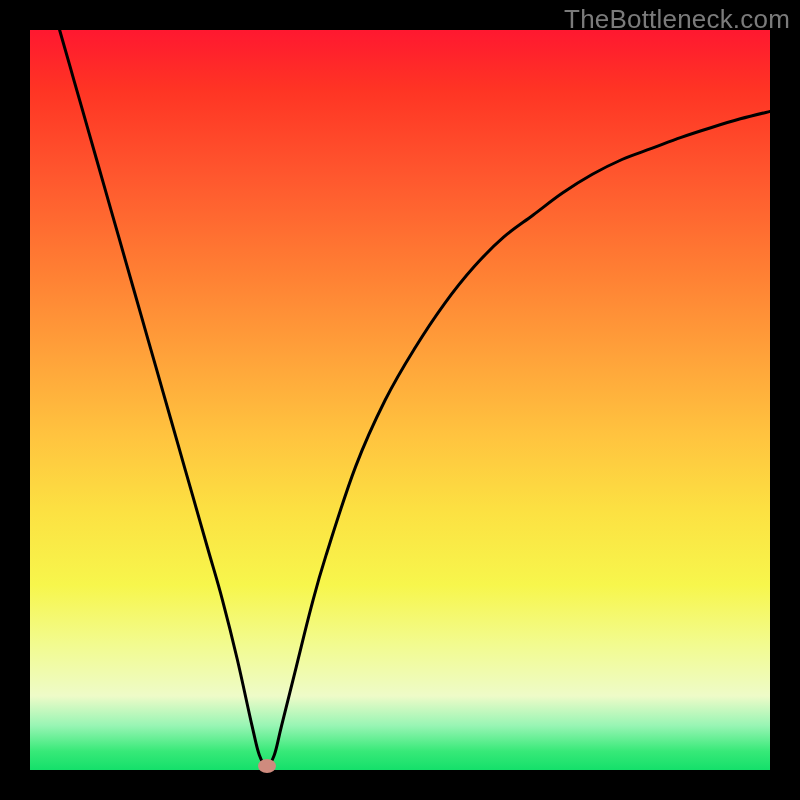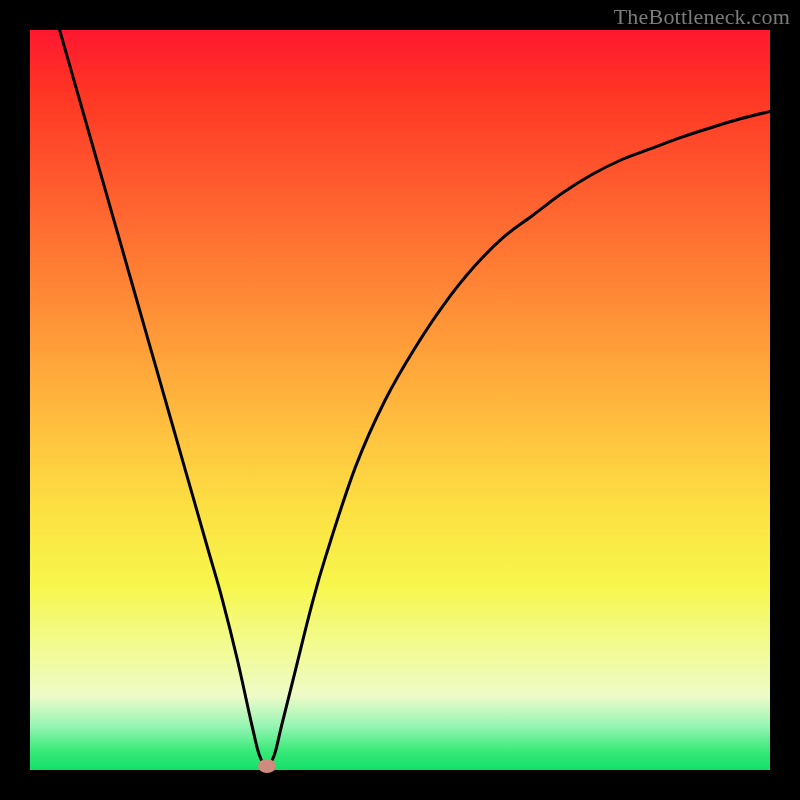--- a/index.html
+++ b/index.html
@@ -43,22 +43,22 @@
     inset: 0;
     width: 740px;
     height: 740px;
     overflow: visible;
   }
   .watermark {
     position: absolute;
     top: 4px;
     right: 10px;
     color: #7b7b7b;
-    font-family: Liberation Serif, serif;
-    font-size: 22px;
+    font-family: Liberation Sans, sans-serif;
+    font-size: 26px;
     letter-spacing: 0.2px;
   }
   .minimum-dot {
     position: absolute;
     width: 18px;
     height: 14px;
     border-radius: 50%;
     background: #cf8b7e;
     transform: translate(-50%, -50%);
   }

